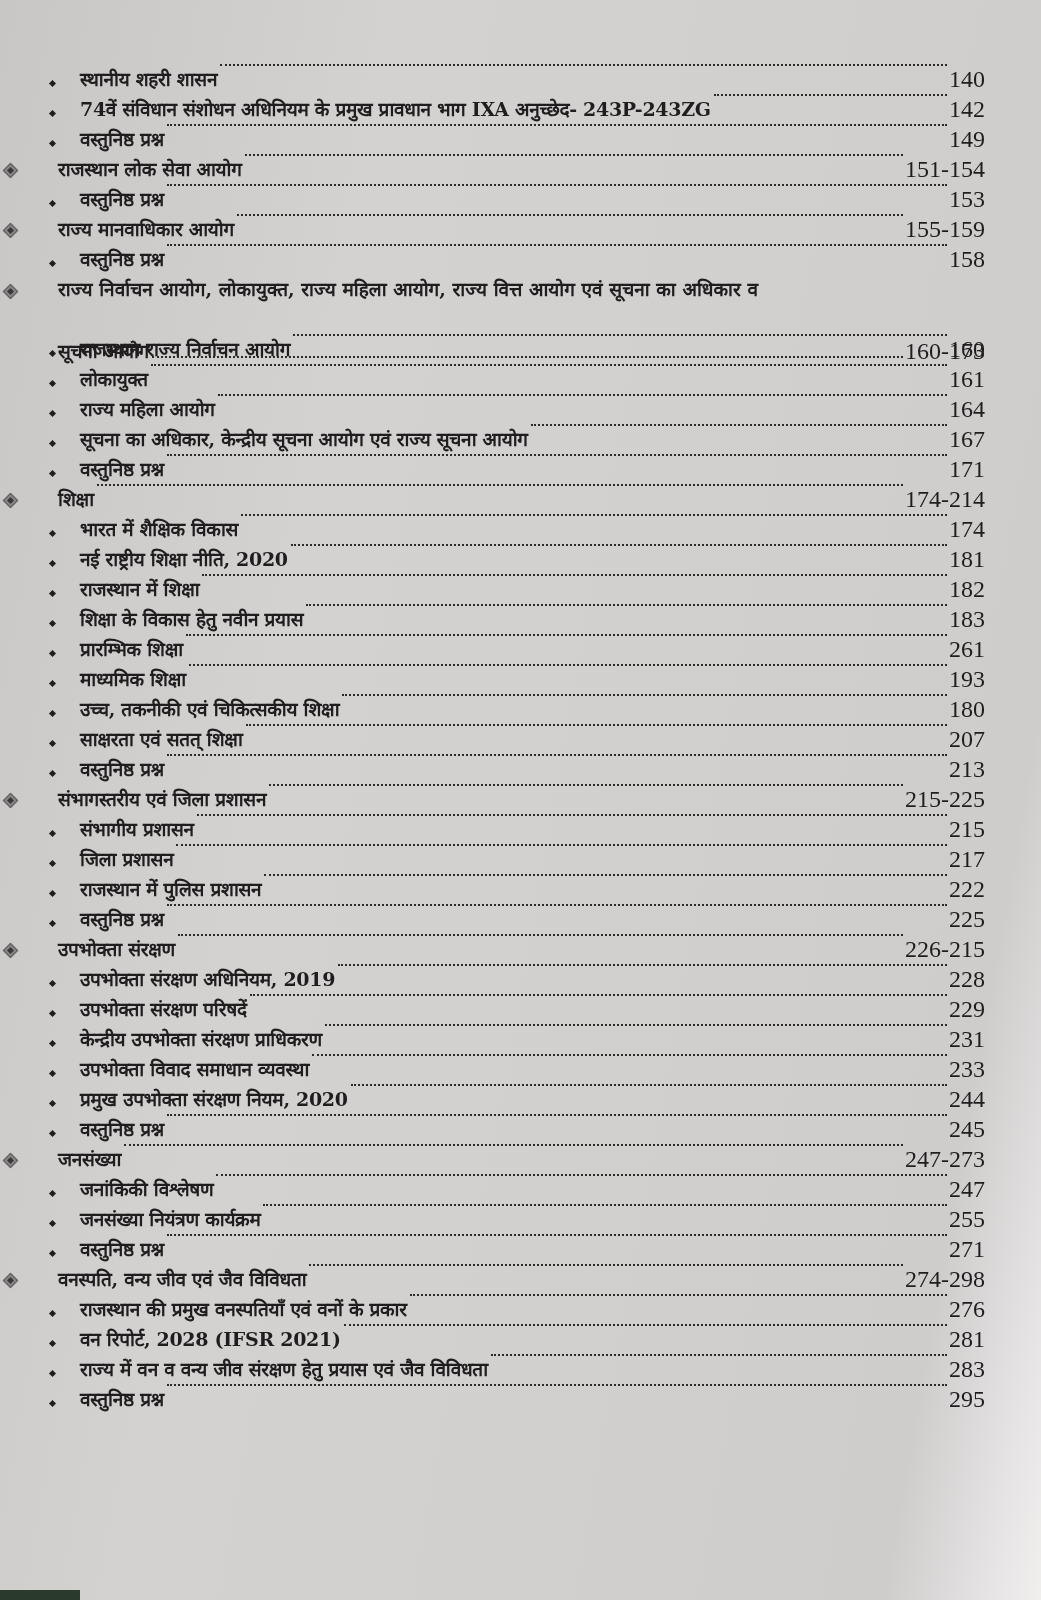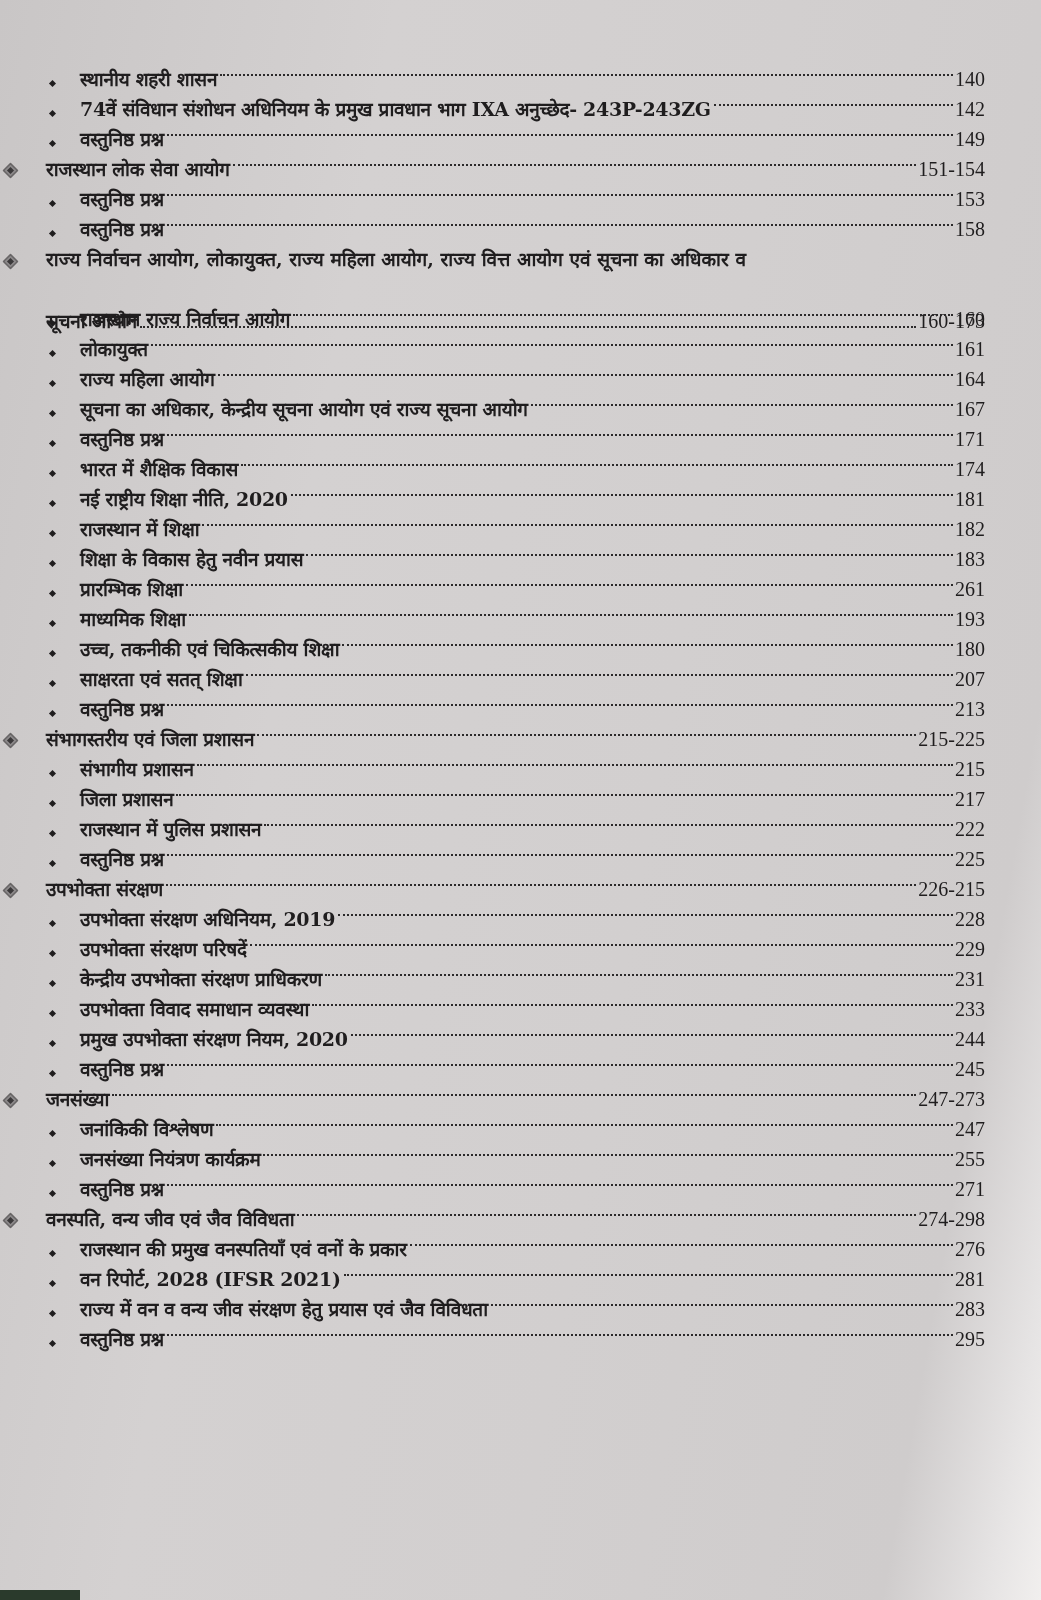--- a/index.html
+++ b/index.html
@@ -17,27 +17,27 @@
     }
     .page {
       position: absolute;
       left: 0;
       top: 64px;
       width: 1041px;
     }
     .toc-row {
       position: relative;
       display: flex;
-      align-items: center;
+      align-items: flex-start;
       height: 30px;
       line-height: 30px;
       font-size: 19px;
       white-space: nowrap;
     }
-    .toc-row.main { padding-left: 0; }
+    .toc-row.main { padding-left: 12px; }
     .toc-row.sub { padding-left: 0; }
     .marker {
       position: absolute;
       bottom: 8px;
       display: inline-block;
     }
     .marker.diamond {
       left: 5px;
       width: 9px;
       height: 9px;
@@ -62,21 +62,21 @@
     .toc-row.sub .title { margin-left: 80px; }
     .leader {
       flex: 1 1 auto;
       border-bottom: 2px dotted #2b292a;
       margin: 0 2px 8px 3px;
       height: 0;
     }
     .pages {
       flex: 0 0 auto;
       font-family: "Liberation Serif", serif;
-      font-size: 20px;
+      font-size: 24px;
       margin-right: 56px;
       min-width: 30px;
       text-align: right;
     }
     .toc-row.wrap {
       height: auto;
       flex-wrap: wrap;
     }
     .wrap-first {
       display: block;
@@ -132,20 +132,26 @@
       <span class="title">राजस्थान लोक सेवा आयोग</span>
       <span class="leader"></span>
       <span class="pages">151-154</span>
     </div>
     <div class="toc-row sub">
       <span class="marker dot"></span>
       <span class="title">वस्तुनिष्ठ प्रश्न</span>
       <span class="leader"></span>
       <span class="pages">153</span>
     </div>
+    <div class="toc-row main">
+      <span class="marker diamond"></span>
+      <span class="title">राज्य मानवाधिकार आयोग</span>
+      <span class="leader"></span>
+      <span class="pages">155-159</span>
+    </div>
     <div class="toc-row sub">
       <span class="marker dot"></span>
       <span class="title">वस्तुनिष्ठ प्रश्न</span>
       <span class="leader"></span>
       <span class="pages">158</span>
     </div>
     <div class="toc-row main wrap" style="display: block; height: 60px;">
       <span class="marker diamond" style="bottom: auto; top: 12px;"></span>
       <span class="wrap-first">राज्य निर्वाचन आयोग, लोकायुक्त, राज्य महिला आयोग, राज्य वित्त आयोग एवं सूचना का अधिकार व</span>
       <div class="wrap-second">
@@ -177,20 +183,26 @@
       <span class="title">सूचना का अधिकार, केन्द्रीय सूचना आयोग एवं राज्य सूचना आयोग</span>
       <span class="leader"></span>
       <span class="pages">167</span>
     </div>
     <div class="toc-row sub">
       <span class="marker dot"></span>
       <span class="title">वस्तुनिष्ठ प्रश्न</span>
       <span class="leader"></span>
       <span class="pages">171</span>
     </div>
+    <div class="toc-row main">
+      <span class="marker diamond"></span>
+      <span class="title">शिक्षा</span>
+      <span class="leader"></span>
+      <span class="pages">174-214</span>
+    </div>
     <div class="toc-row sub">
       <span class="marker dot"></span>
       <span class="title">भारत में शैक्षिक विकास</span>
       <span class="leader"></span>
       <span class="pages">174</span>
     </div>
     <div class="toc-row sub">
       <span class="marker dot"></span>
       <span class="title">नई राष्ट्रीय शिक्षा नीति, 2020</span>
       <span class="leader"></span>

